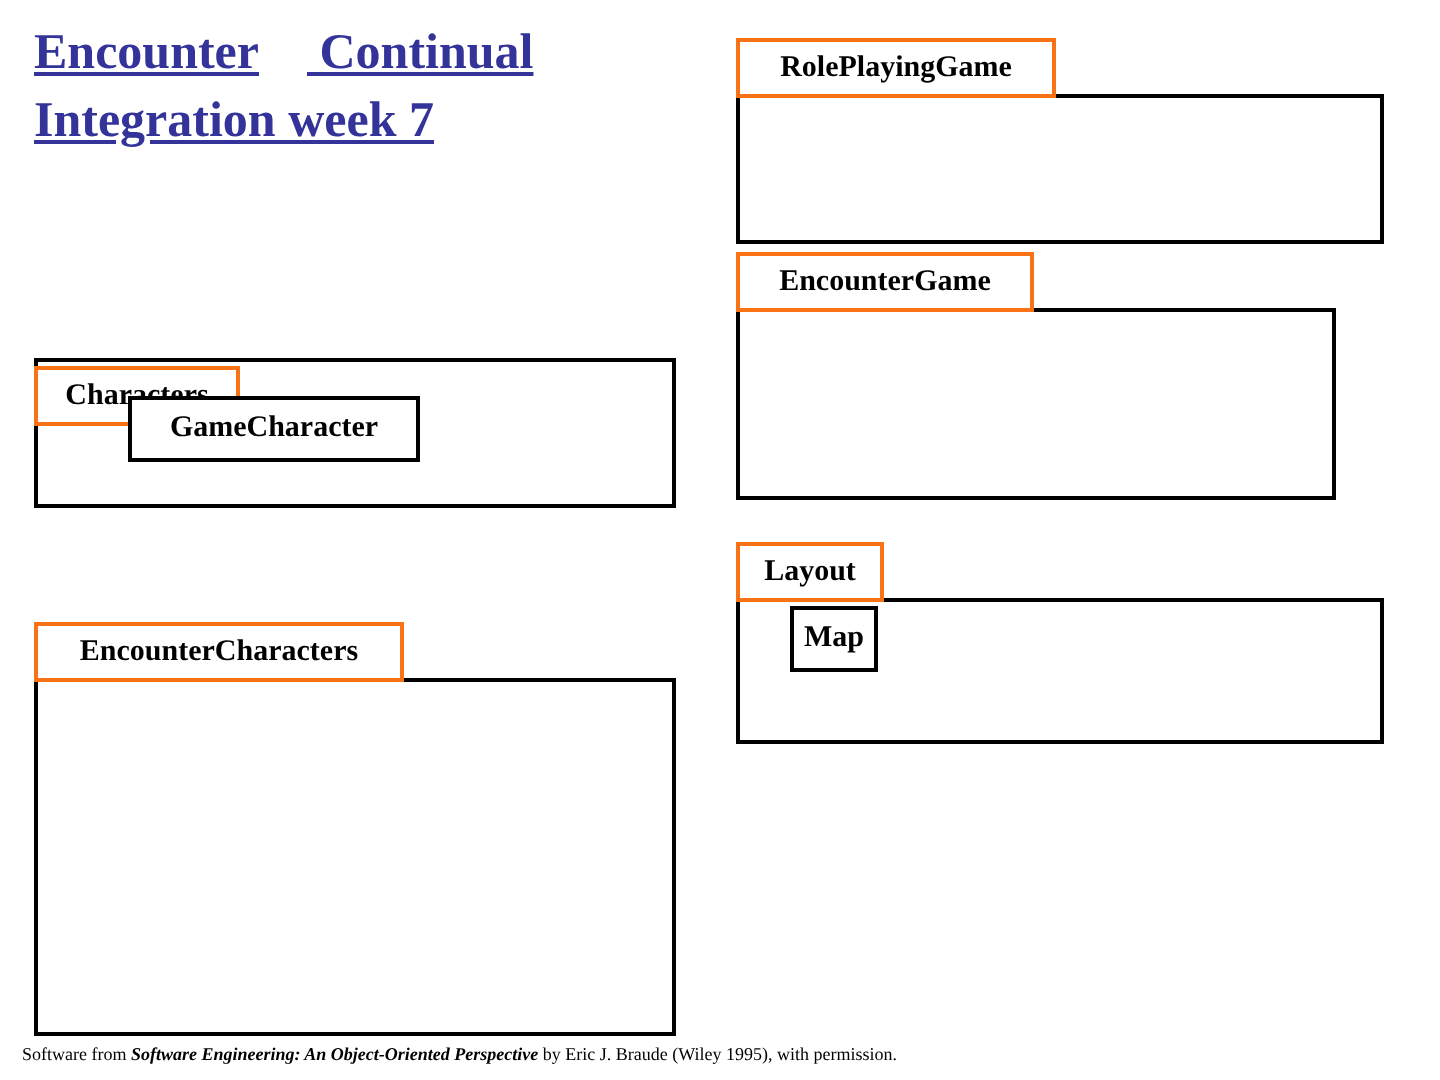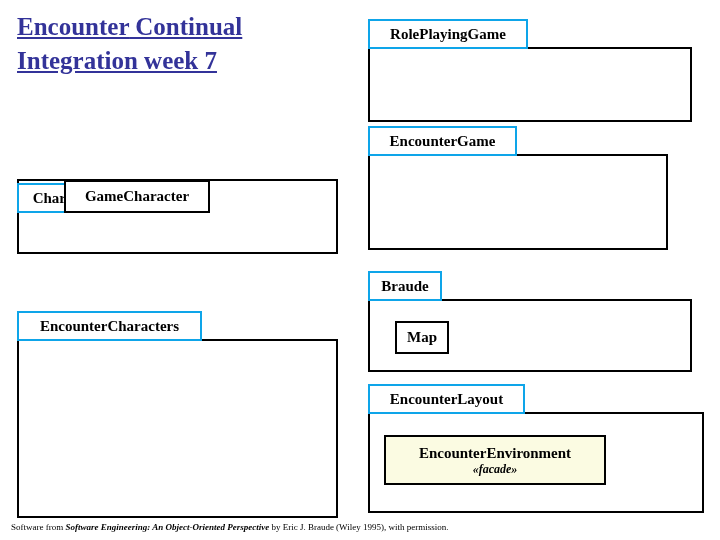--- a/index.html
+++ b/index.html
@@ -30,31 +30,32 @@
     line-height: 34px;
     color: #333399;
     letter-spacing: 0px;
   }
   #slide-title .t-em {
     text-decoration: underline;
   }
   #slide-title .t-rest {
     font-style: normal;
     text-decoration: underline;
+    margin-left: 24px;
   }
 
   
   .pkg {
     position: absolute;
   }
   .pkg-tab {
     position: absolute;
     top: 0;
     left: 0;
-    border: 2px solid #0ea5e9;
+    border: 2px solid #f97316;
     background: #ffffff;
     box-sizing: border-box;
     display: flex;
     align-items: center;
     justify-content: center;
     padding: 0 8px;
     font-size: 15px;
     font-weight: bold;
     color: #000000;
     white-space: nowrap;
@@ -122,57 +123,47 @@
       <span>RolePlayingGame</span>
     </div>
     <div class="pkg-body" style="top:28px; width:324px; height:75px;"></div>
   </div>
 
   <div class="pkg" style="left:17px; top:151px; width:321px; height:103px;">
     <div class="pkg-tab" style="width:103px; height:30px;margin-top:32px;">
       <span>Characters</span>
     </div>
     <div class="pkg-body" style="top:28px; width:321px; height:75px;"></div>
-    <div class="cls" style="left:47px; top:29px; width:146px; height:33px;">
+    <div class="cls" style="left:47px; top:47px; width:146px; height:33px;">
       <span>GameCharacter</span>
     </div>
   </div>
 
   <div class="pkg" style="left:17px; top:311px; width:321px; height:207px;">
     <div class="pkg-tab" style="width:185px; height:30px;">
       <span>EncounterCharacters</span>
     </div>
     <div class="pkg-body" style="top:28px; width:321px; height:179px;"></div>
   </div>
 
   <div class="pkg" style="left:368px; top:126px; width:300px; height:124px;">
     <div class="pkg-tab" style="width:149px; height:30px;">
       <span>EncounterGame</span>
     </div>
     <div class="pkg-body" style="top:28px; width:300px; height:96px;"></div>
   </div>
 
   <div class="pkg" style="left:368px; top:271px; width:324px; height:101px;">
     <div class="pkg-tab" style="width:74px; height:30px;">
-      <span>Braude</span>
+      <span>Layout</span>
     </div>
     <div class="pkg-body" style="top:28px; width:324px; height:73px;"></div>
-    <div class="cls" style="left:27px; top:50px; width:54px; height:33px;">
+    <div class="cls" style="left:27px; top:32px; width:44px; height:33px;">
       <span>Map</span>
     </div>
   </div>
 
-  <div class="pkg" style="left:368px; top:384px; width:336px; height:129px;">
-    <div class="pkg-tab" style="width:157px; height:30px;">
-      <span>EncounterLayout</span>
-    </div>
-    <div class="pkg-body" style="top:28px; width:336px; height:101px;"></div>
-    <div class="cls highlight" style="left:16px; top:51px; width:222px; height:50px;">
-      <span>EncounterEnvironment</span>
-      <span class="stereo">«facade»</span>
-    </div>
-  </div>
 
   <div id="footer">
     <span>Software from </span><span class="it">Software Engineering: An Object-Oriented Perspective</span><span> by Eric J. Braude (Wiley 1995), with permission.</span>
   </div>
 
 </div>
 
 </body></html>

